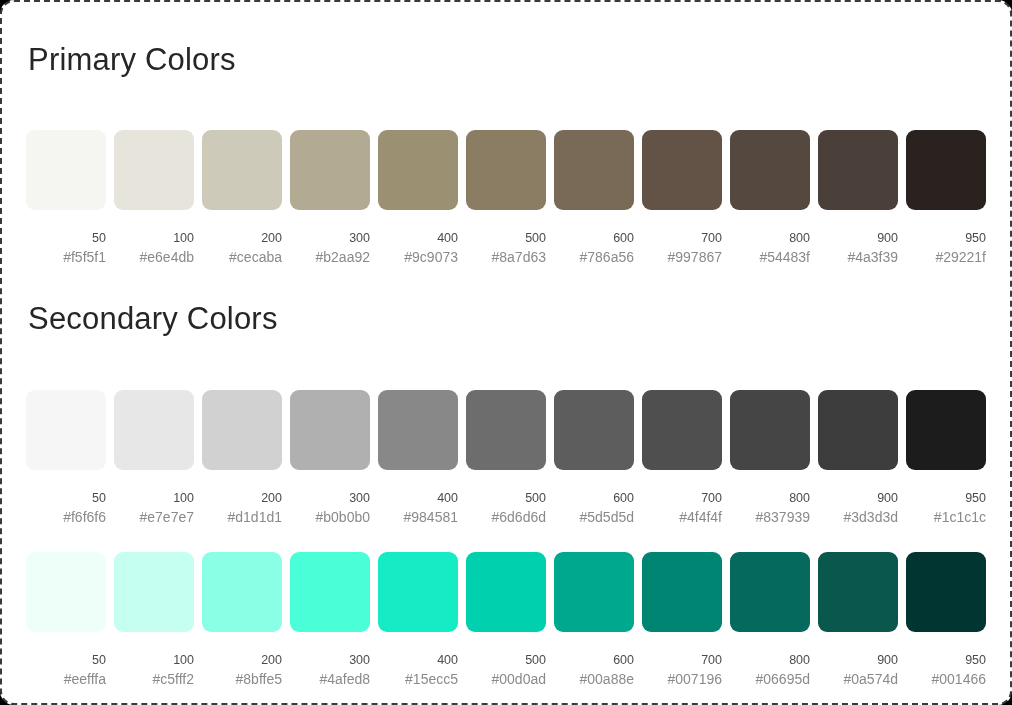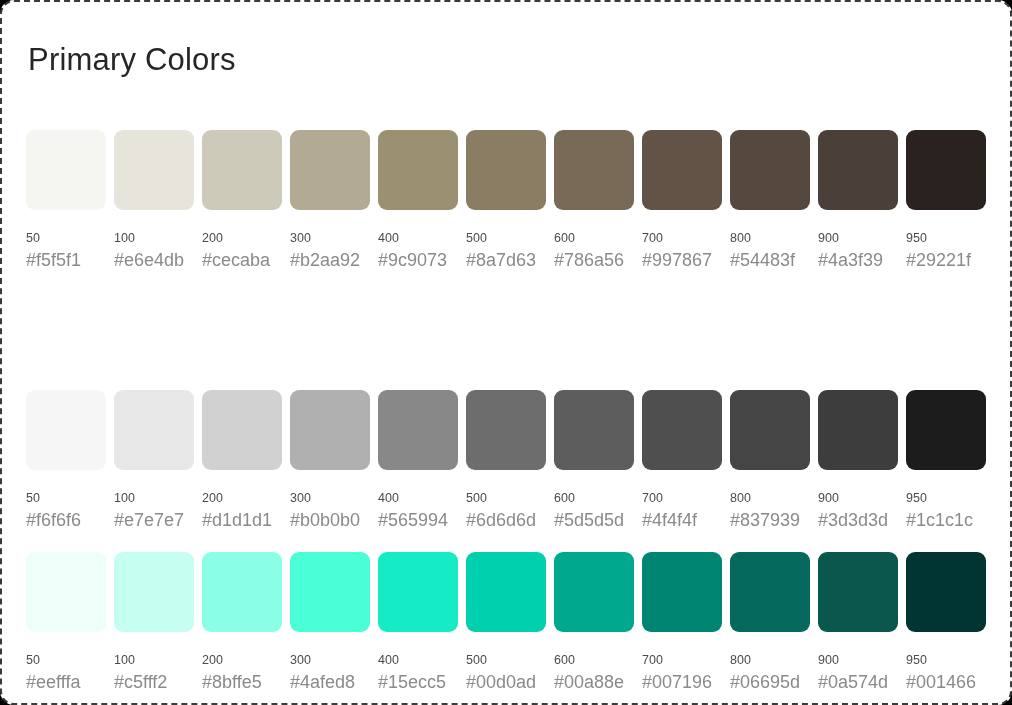--- a/index.html
+++ b/index.html
@@ -46,36 +46,37 @@
     height: 150px;
   }
   #row-primary   { top: 128px; }
   #row-gray      { top: 388px; }
   #row-teal      { top: 550px; }
 
   .swatch-cell {
     position: absolute;
     top: 0;
     width: 80px;
+    text-align: right;
   }
   .swatch-chip {
     width: 80px;
     height: 80px;
     border-radius: 9px;
     display: block;
   }
   .swatch-name {
     margin-top: 19px;
     font-size: 12.5px;
     color: #4b4b4b;
     line-height: 1.45;
     white-space: nowrap;
   }
   .swatch-hex {
-    font-size: 18px;
+    font-size: 14px;
     color: #8a8a8a;
     line-height: 1.45;
     white-space: nowrap;
   }
 </style>
 </head>
 <body>
 
 <div id="palette-page">
 
@@ -132,20 +133,21 @@
         <div class="swatch-name">900</div>
         <div class="swatch-hex">#4a3f39</div>
       </div>
       <div class="swatch-cell" style="left: 880px;">
         <div class="swatch-chip" title="#29221f" style="background: rgb(41, 34, 31);"></div>
         <div class="swatch-name">950</div>
         <div class="swatch-hex">#29221f</div>
       </div>
     </div>
 
+  <div class="section-heading" id="heading-secondary">Secondary Colors</div>
 
   <div class="swatch-row" id="row-gray">
       <div class="swatch-cell" style="left: 0px;">
         <div class="swatch-chip" title="#f6f6f6" style="background: rgb(246, 246, 246);"></div>
         <div class="swatch-name">50</div>
         <div class="swatch-hex">#f6f6f6</div>
       </div>
       <div class="swatch-cell" style="left: 88px;">
         <div class="swatch-chip" title="#e7e7e7" style="background: rgb(231, 231, 231);"></div>
         <div class="swatch-name">100</div>
@@ -157,21 +159,21 @@
         <div class="swatch-hex">#d1d1d1</div>
       </div>
       <div class="swatch-cell" style="left: 264px;">
         <div class="swatch-chip" title="#b0b0b0" style="background: rgb(176, 176, 176);"></div>
         <div class="swatch-name">300</div>
         <div class="swatch-hex">#b0b0b0</div>
       </div>
       <div class="swatch-cell" style="left: 352px;">
         <div class="swatch-chip" title="#888888" style="background: rgb(136, 136, 136);"></div>
         <div class="swatch-name">400</div>
-        <div class="swatch-hex">#565994</div>
+        <div class="swatch-hex">#984581</div>
       </div>
       <div class="swatch-cell" style="left: 440px;">
         <div class="swatch-chip" title="#6d6d6d" style="background: rgb(109, 109, 109);"></div>
         <div class="swatch-name">500</div>
         <div class="swatch-hex">#6d6d6d</div>
       </div>
       <div class="swatch-cell" style="left: 528px;">
         <div class="swatch-chip" title="#5d5d5d" style="background: rgb(93, 93, 93);"></div>
         <div class="swatch-name">600</div>
         <div class="swatch-hex">#5d5d5d</div>

